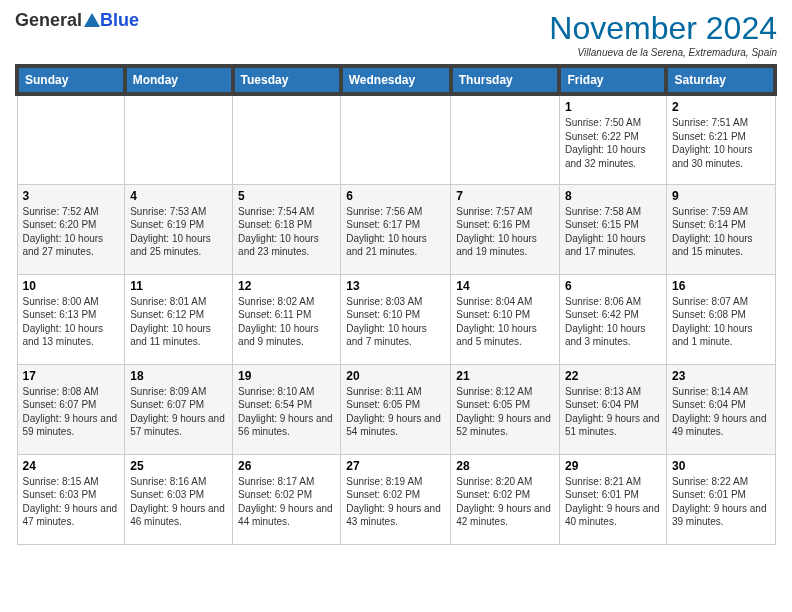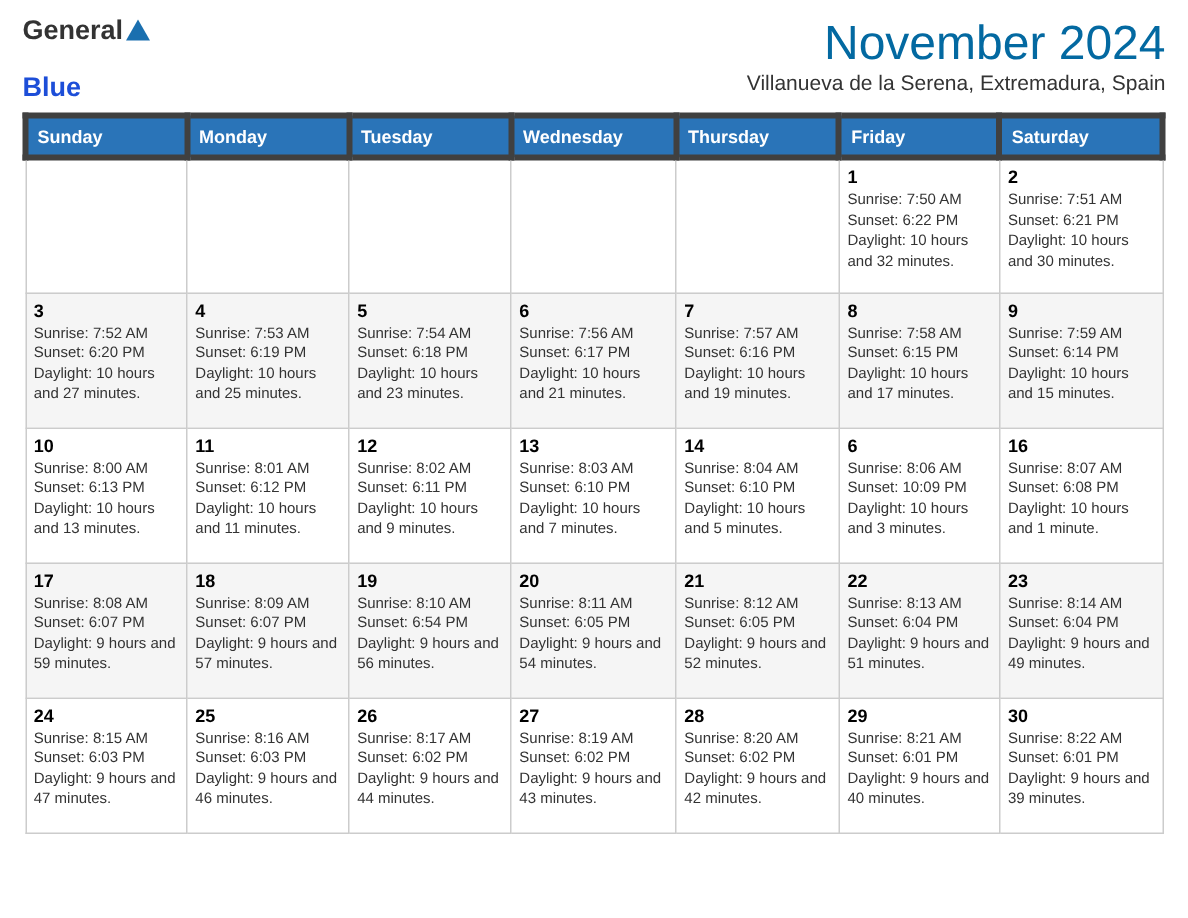--- a/index.html
+++ b/index.html
@@ -14,23 +14,22 @@
       padding: 10px 15px;
     }
     .header {
       display: flex;
       align-items: flex-start;
       justify-content: space-between;
       margin-bottom: 6px;
     }
     .logo {
       display: flex;
-      flex-direction: column;
+      flex-direction: row;
       align-items: flex-start;
-      gap: 17px;
     }
     .logo-text {
       display: flex;
       align-items: center;
     }
     .logo-general {
       font-size: 18px;
       font-weight: bold;
       color: #333;
     }
@@ -50,22 +49,23 @@
     }
     .title-block {
       text-align: right;
     }
     .month-title {
       font-size: 32px;
       font-weight: normal;
       color: #0369a1;
     }
     .subtitle {
-      font-size: 14px;
+      font-size: 10px;
       color: #333;
+      font-style: italic;
     }
     table {
       width: 100%;
       border-collapse: collapse;
       font-size: 11px;
     }
     thead tr th {
       background-color: #2a74b8;
       color: #fff;
       text-align: left;
@@ -222,21 +222,21 @@
           </td>
           <td>
             <span class="day-num">14</span>
             <div class="day-info">Sunrise: 8:04 AM
 Sunset: 6:10 PM
 Daylight: 10 hours and 5 minutes.</div>
           </td>
           <td>
             <span class="day-num">6</span>
             <div class="day-info">Sunrise: 8:06 AM
-Sunset: 10:09 PM
+Sunset: 6:42 PM
 Daylight: 10 hours and 3 minutes.</div>
           </td>
           <td>
             <span class="day-num">16</span>
             <div class="day-info">Sunrise: 8:07 AM
 Sunset: 6:08 PM
 Daylight: 10 hours and 1 minute.</div>
           </td>
         </tr>
         <tr>

